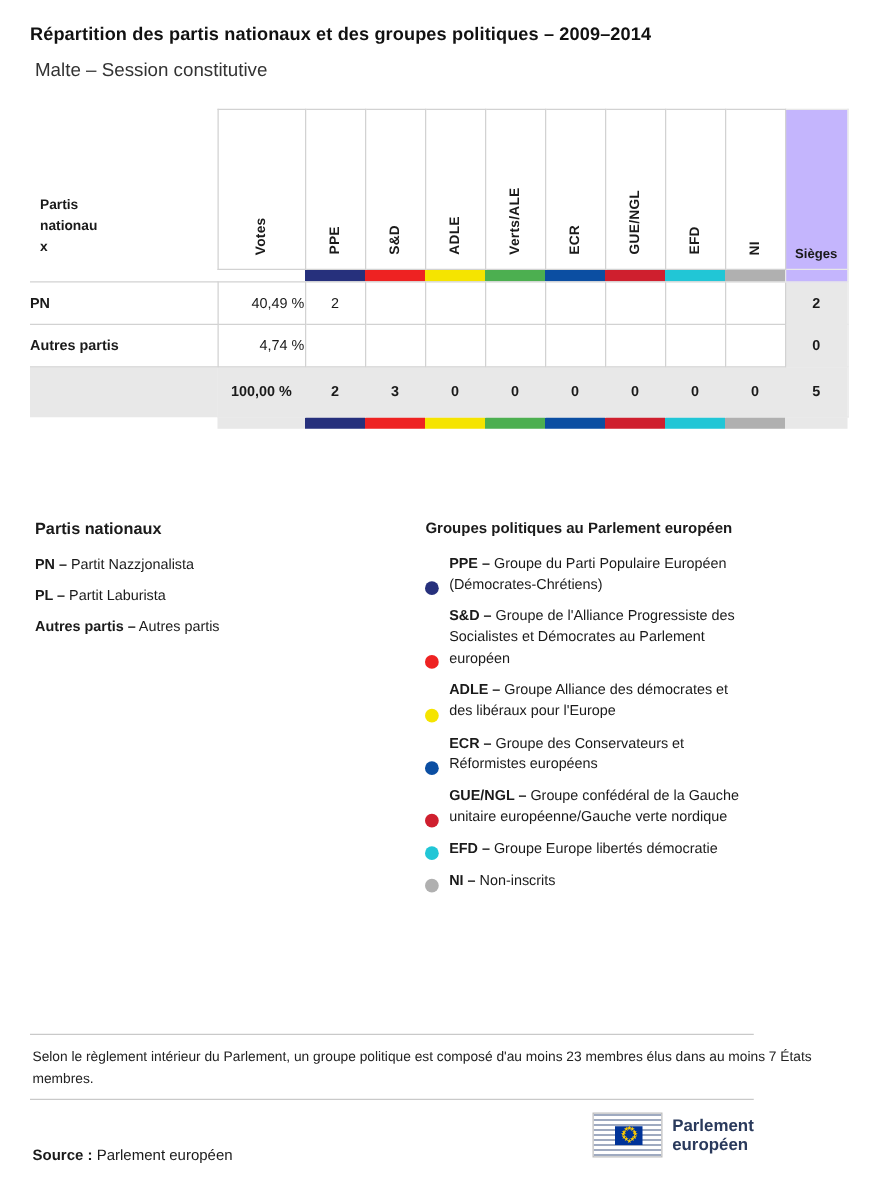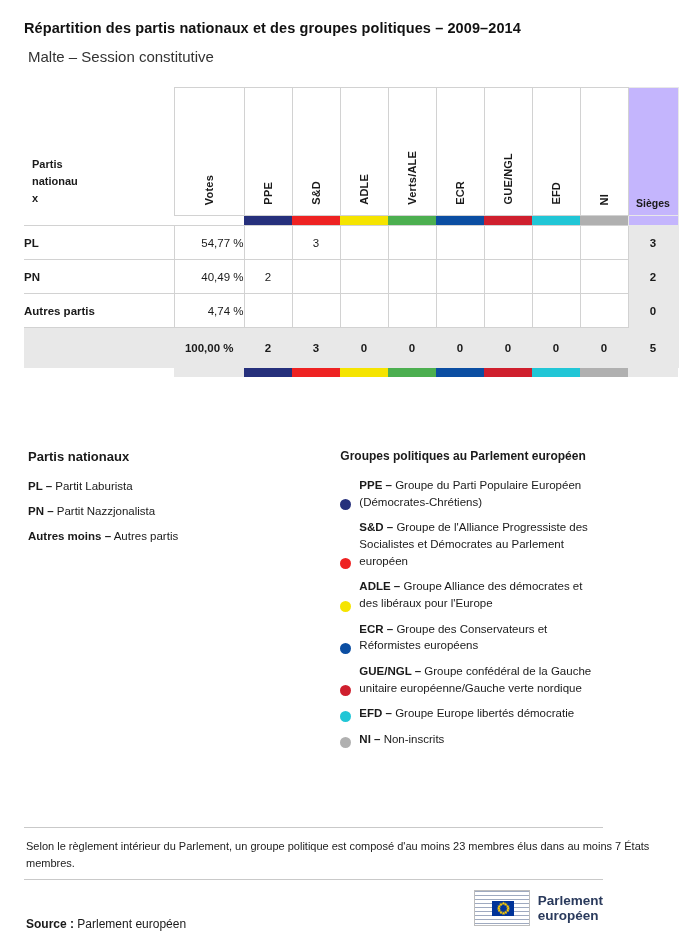--- a/index.html
+++ b/index.html
@@ -287,33 +287,20 @@
             </td>
             <td>
               <span class="swatch" style="background:#21c6d6"></span>
             </td>
             <td>
               <span class="swatch" style="background:#b0b0b0"></span>
             </td>
             <td class="seats-head" style="height:9px"></td>
           </tr>
           <tr class="data-row">
-            <td class="party-name">PL</td>
-            <td class="votes-cell">54,77 %</td>
-            <td class="num-cell"></td>
-            <td class="num-cell">3</td>
-            <td class="num-cell"></td>
-            <td class="num-cell"></td>
-            <td class="num-cell"></td>
-            <td class="num-cell"></td>
-            <td class="num-cell"></td>
-            <td class="num-cell"></td>
-            <td class="seats-cell">3</td>
-          </tr>
-          <tr class="data-row">
             <td class="party-name">PN</td>
             <td class="votes-cell">40,49 %</td>
             <td class="num-cell">2</td>
             <td class="num-cell"></td>
             <td class="num-cell"></td>
             <td class="num-cell"></td>
             <td class="num-cell"></td>
             <td class="num-cell"></td>
             <td class="num-cell"></td>
             <td class="num-cell"></td>
@@ -375,23 +362,23 @@
             <td class="nocell"></td>
           </tr>
         </tbody>
     </table>
   </div>
 
   <div class="legend">
     <div class="legend-left">
       <div class="legend-head">Partis nationaux</div>
       <div id="national-list">
+          <div class="np-item"><b>PN –</b> <span class="desc">Partit Nazzjonalista</span></div>
           <div class="np-item"><b>PL –</b> <span class="desc">Partit Laburista</span></div>
-          <div class="np-item"><b>PN –</b> <span class="desc">Partit Nazzjonalista</span></div>
-          <div class="np-item"><b>Autres moins –</b> <span class="desc">Autres partis</span></div>
+          <div class="np-item"><b>Autres partis –</b> <span class="desc">Autres partis</span></div>
         </div>
     </div>
     <div class="legend-right">
       <div class="legend-head">Groupes politiques au Parlement européen</div>
       <div id="groups-list">
           <div class="pg-item">
             <span class="dot" style="background:#26307c"></span>
             <span class="pg-text"><b>PPE –</b> <span>Groupe du Parti Populaire Européen (Démocrates-Chrétiens)</span></span>
           </div>
           <div class="pg-item">

